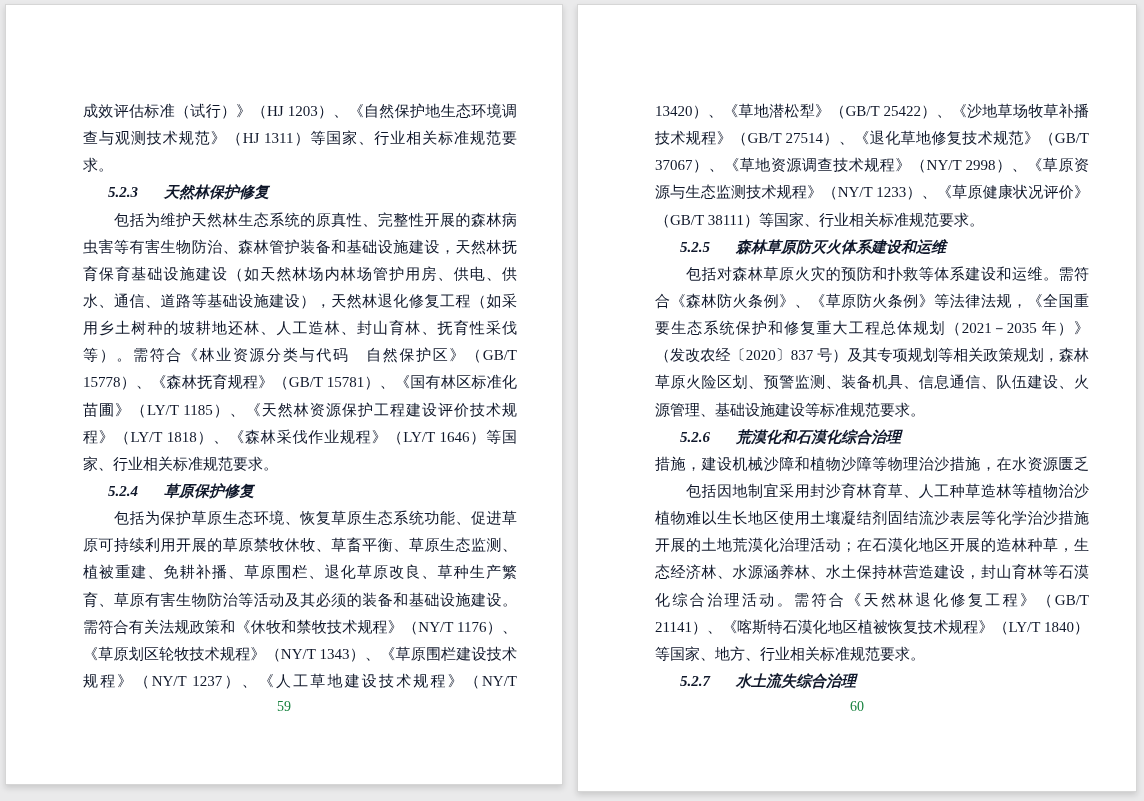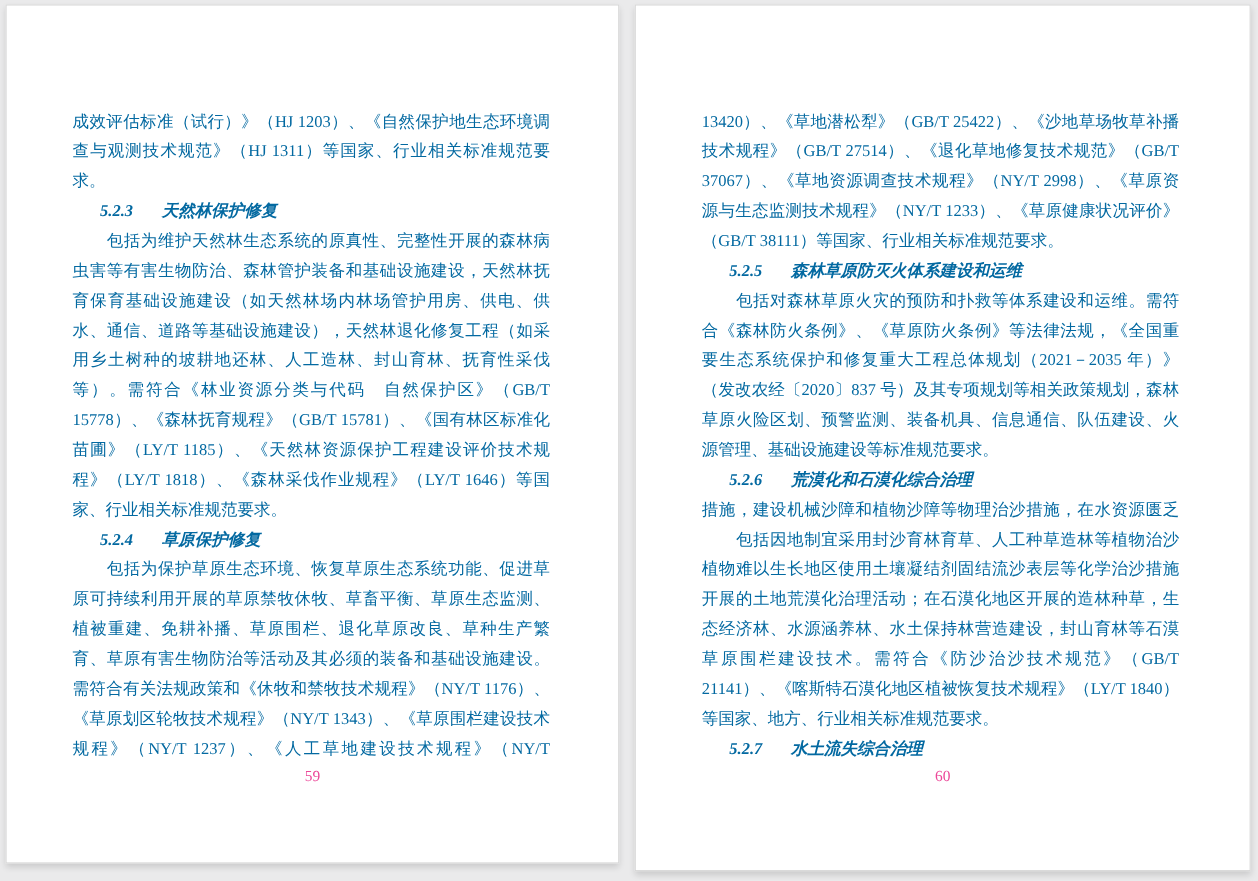--- a/index.html
+++ b/index.html
@@ -14,43 +14,43 @@
   }
   .page {
     position: absolute; background: #ffffff;
     border: 1px solid #d6d6d6;
     box-shadow: 0 3px 6px rgba(0,0,0,0.14);
     box-sizing: border-box;
   }
   .page-left  { left: 5px;   top: 4px; width: 558px; height: 781px; }
   .page-right { left: 577px; top: 4px; width: 560px; height: 788px; }
   .content {
-    position: absolute; left: 60px; top: 93px; width: 434px;
-    color: #0369a1;
+    position: absolute; left: 77px; top: 93px; width: 434px;
+    color: #0f172a;
   }
   .line {
     font-size: 15px;
     line-height: 27.15px;
     height: 27.15px;
     text-align: left;
   }
   .line.justify {
     text-align: justify;
     text-align-last: justify;
   }
   .line.indent { text-indent: 31px; }
   .heading {
     font-style: italic;
     padding-left: 25px;
     font-weight: bold;
   }
   .heading .num { display: inline-block; margin-right: 26px; }
   .pagenum {
     position: absolute; left: 0; right: 0; top: 694px;
-    text-align: center; font-size: 14px; color: #ec4899;
+    text-align: center; font-size: 14px; color: #15803d;
   }
 </style>
 </head>
 <body>
 
 <div class="canvas">
 
   <div class="page page-left">
     <div class="content">
         <div class="line body justify">成效评估标准（试行）》（HJ 1203）、《自然保护地生态环境调</div>
@@ -92,21 +92,21 @@
         <div class="line body justify">要生态系统保护和修复重大工程总体规划（2021－2035 年）》</div>
         <div class="line body justify">（发改农经〔2020〕837 号）及其专项规划等相关政策规划，森林</div>
         <div class="line body justify">草原火险区划、预警监测、装备机具、信息通信、队伍建设、火</div>
         <div class="line body">源管理、基础设施建设等标准规范要求。</div>
         <div class="line heading"><span class="num">5.2.6</span><span>荒漠化和石漠化综合治理</span></div>
         <div class="line body justify">措施，建设机械沙障和植物沙障等物理治沙措施，在水资源匮乏</div>
         <div class="line body justify indent">包括因地制宜采用封沙育林育草、人工种草造林等植物治沙</div>
         <div class="line body justify">植物难以生长地区使用土壤凝结剂固结流沙表层等化学治沙措施</div>
         <div class="line body justify">开展的土地荒漠化治理活动；在石漠化地区开展的造林种草，生</div>
         <div class="line body justify">态经济林、水源涵养林、水土保持林营造建设，封山育林等石漠</div>
-        <div class="line body justify">草原围栏建设技术。需符合《防沙治沙技术规范》（GB/T</div>
+        <div class="line body justify">化综合治理活动。需符合《天然林退化修复工程》（GB/T</div>
         <div class="line body justify">21141）、《喀斯特石漠化地区植被恢复技术规程》（LY/T 1840）</div>
         <div class="line body">等国家、地方、行业相关标准规范要求。</div>
         <div class="line heading"><span class="num">5.2.7</span><span>水土流失综合治理</span></div>
       </div>
     <div class="pagenum">60</div>
   </div>
 
 </div>
 
 </body></html>

